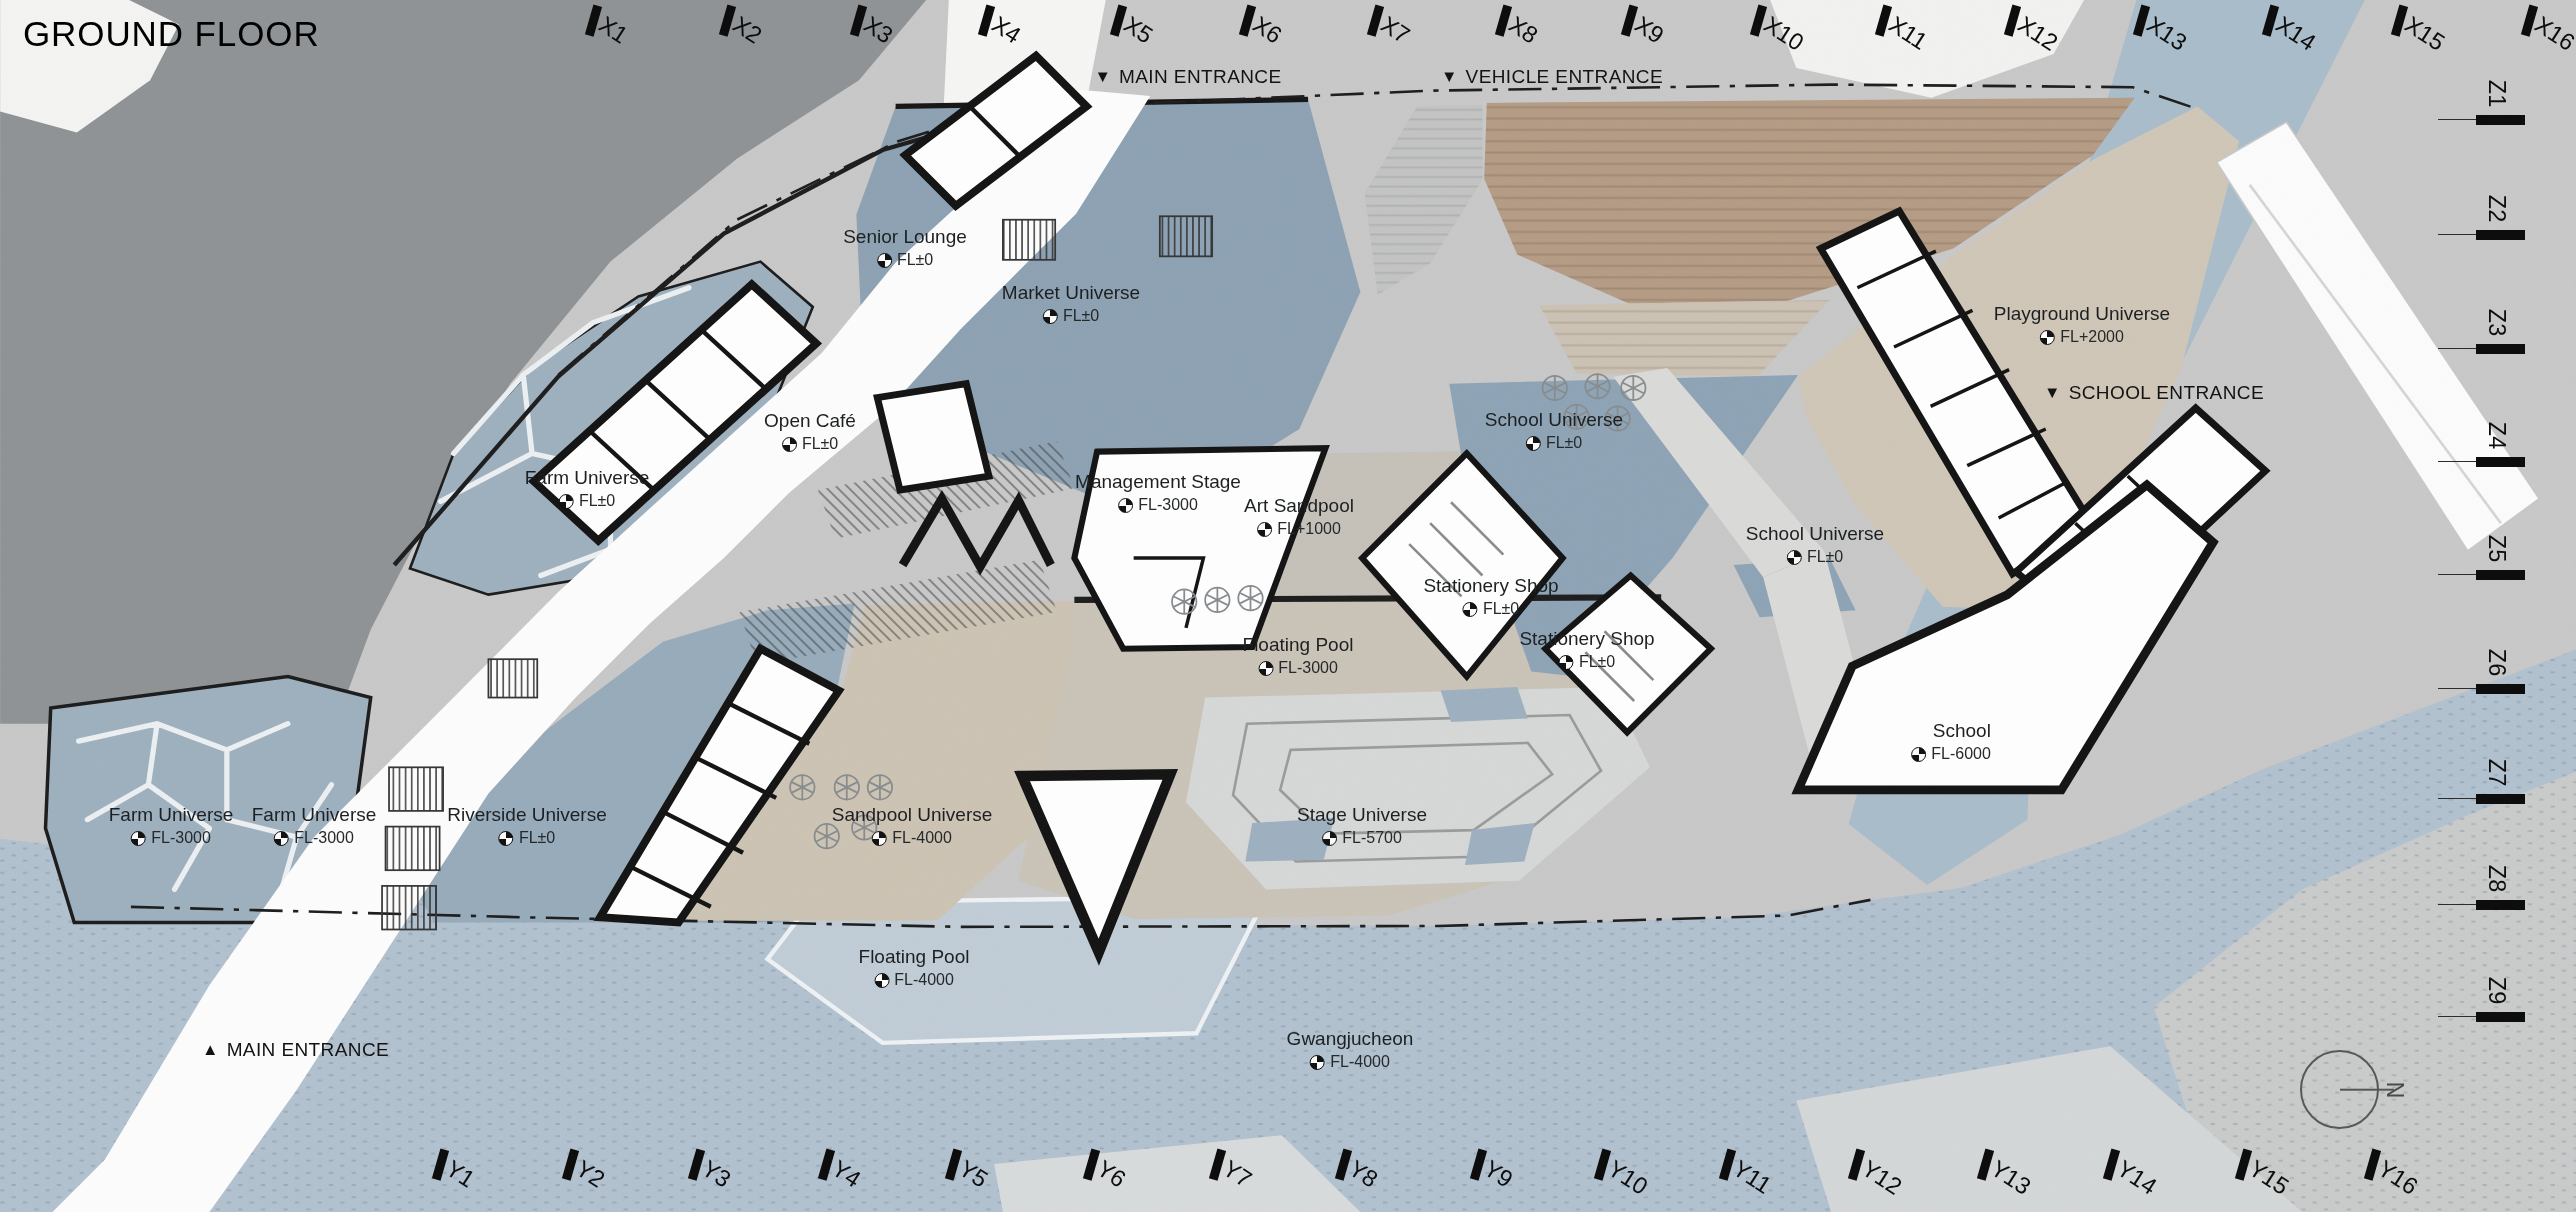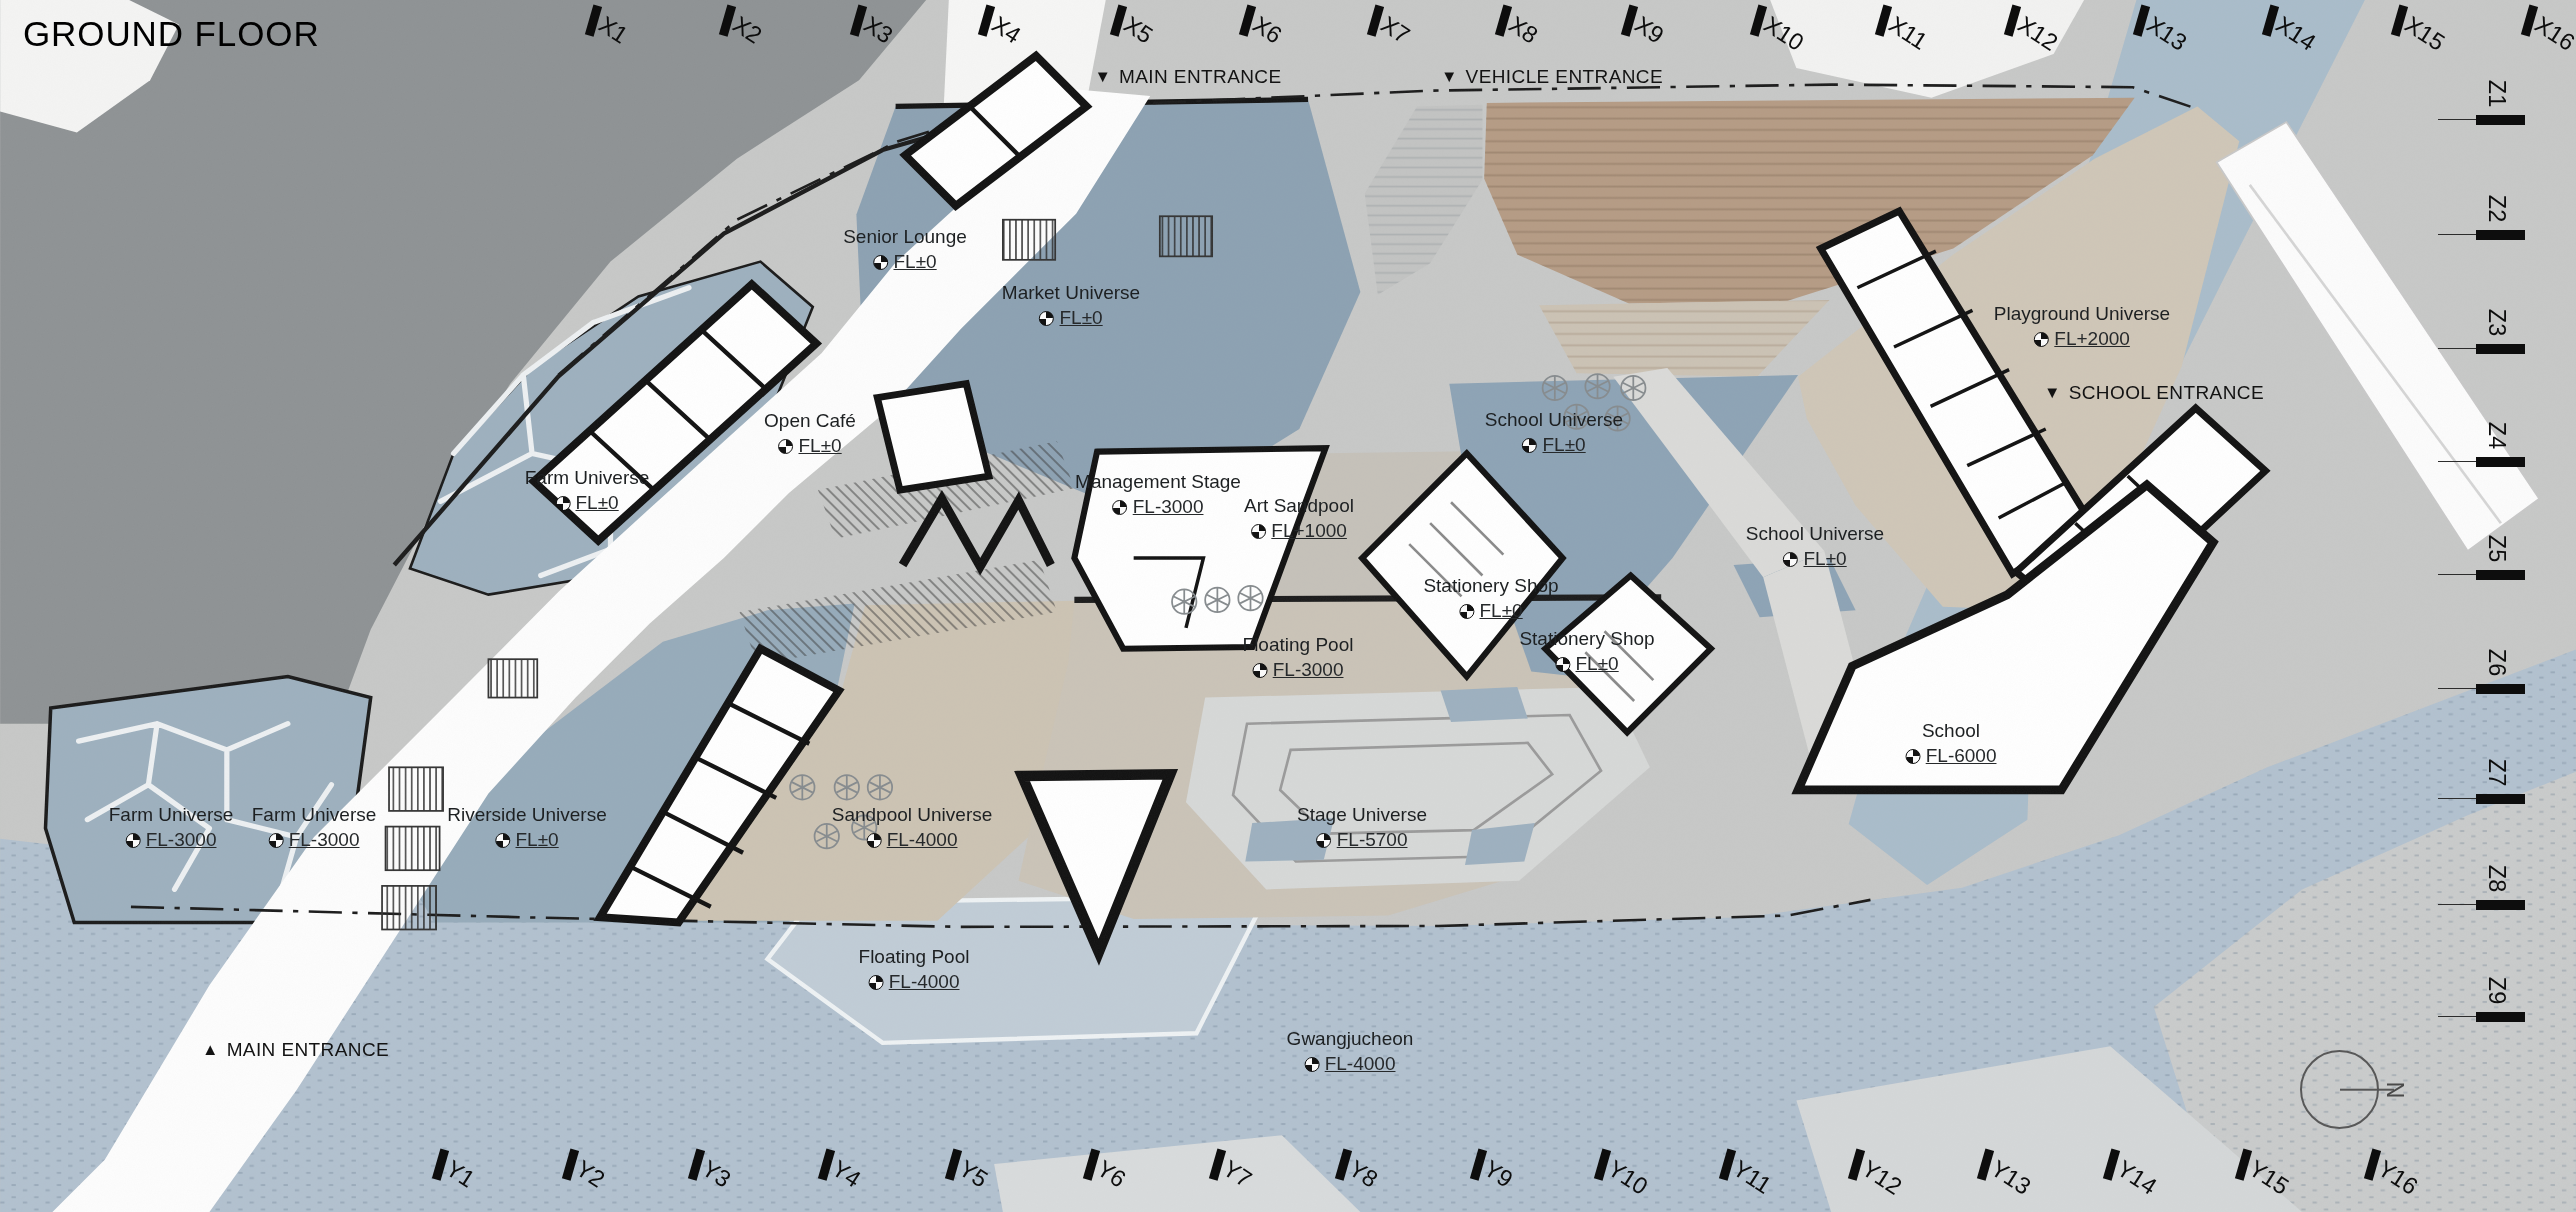--- a/index.html
+++ b/index.html
@@ -20,22 +20,22 @@
     left:12.2px;top:3.5px;transform:rotate(33deg);transform-origin:0 50%;
   }
   .gx{top:5.2px;}
   .gy{top:1149px;}
   .gz{left:2478px;}
   .gz .tkz{position:absolute;left:-1.7px;top:28px;width:49px;height:9.6px;background:#0d0d0d;}
   .gz .tkz::before{content:"";position:absolute;left:-38px;top:3.5px;width:38px;height:1.7px;background:#2c2c2c;}
   .gz b{position:absolute;left:5.2px;top:-7px;transform:rotate(90deg);transform-origin:50% 50%;}
   
   .zone{position:absolute;transform:translateX(-50%);text-align:center;line-height:1.25;}
-  .zone .zn{font-size:19px;color:#1d2022;}
-  .zone .zl{font-size:19px;color:#26292b;display:flex;align-items:center;justify-content:center;gap:5.2px;margin-top:1.7px;text-decoration:underline;}
+  .zone .zn{font-size:19px;color:#1d2022;text-align:right;}
+  .zone .zl{font-size:16px;color:#26292b;display:flex;align-items:center;justify-content:center;gap:5.2px;margin-top:1.7px;}
   .lvlsym{
     display:inline-block;width:13px;height:13px;border-radius:50%;border:1.3px solid #101010;
     background:conic-gradient(#131313 0 25%, #fafafa 0 50%, #131313 0 75%, #fafafa 0);
   }
   
   .entrance{position:absolute;transform:translateX(-50%);font-size:19px;letter-spacing:0.4px;
     color:#131313;white-space:nowrap;display:flex;align-items:center;gap:7.8px;}
   .entrance .arr{font-size:16.6px;}
   .ent-left{transform:none;}
   

